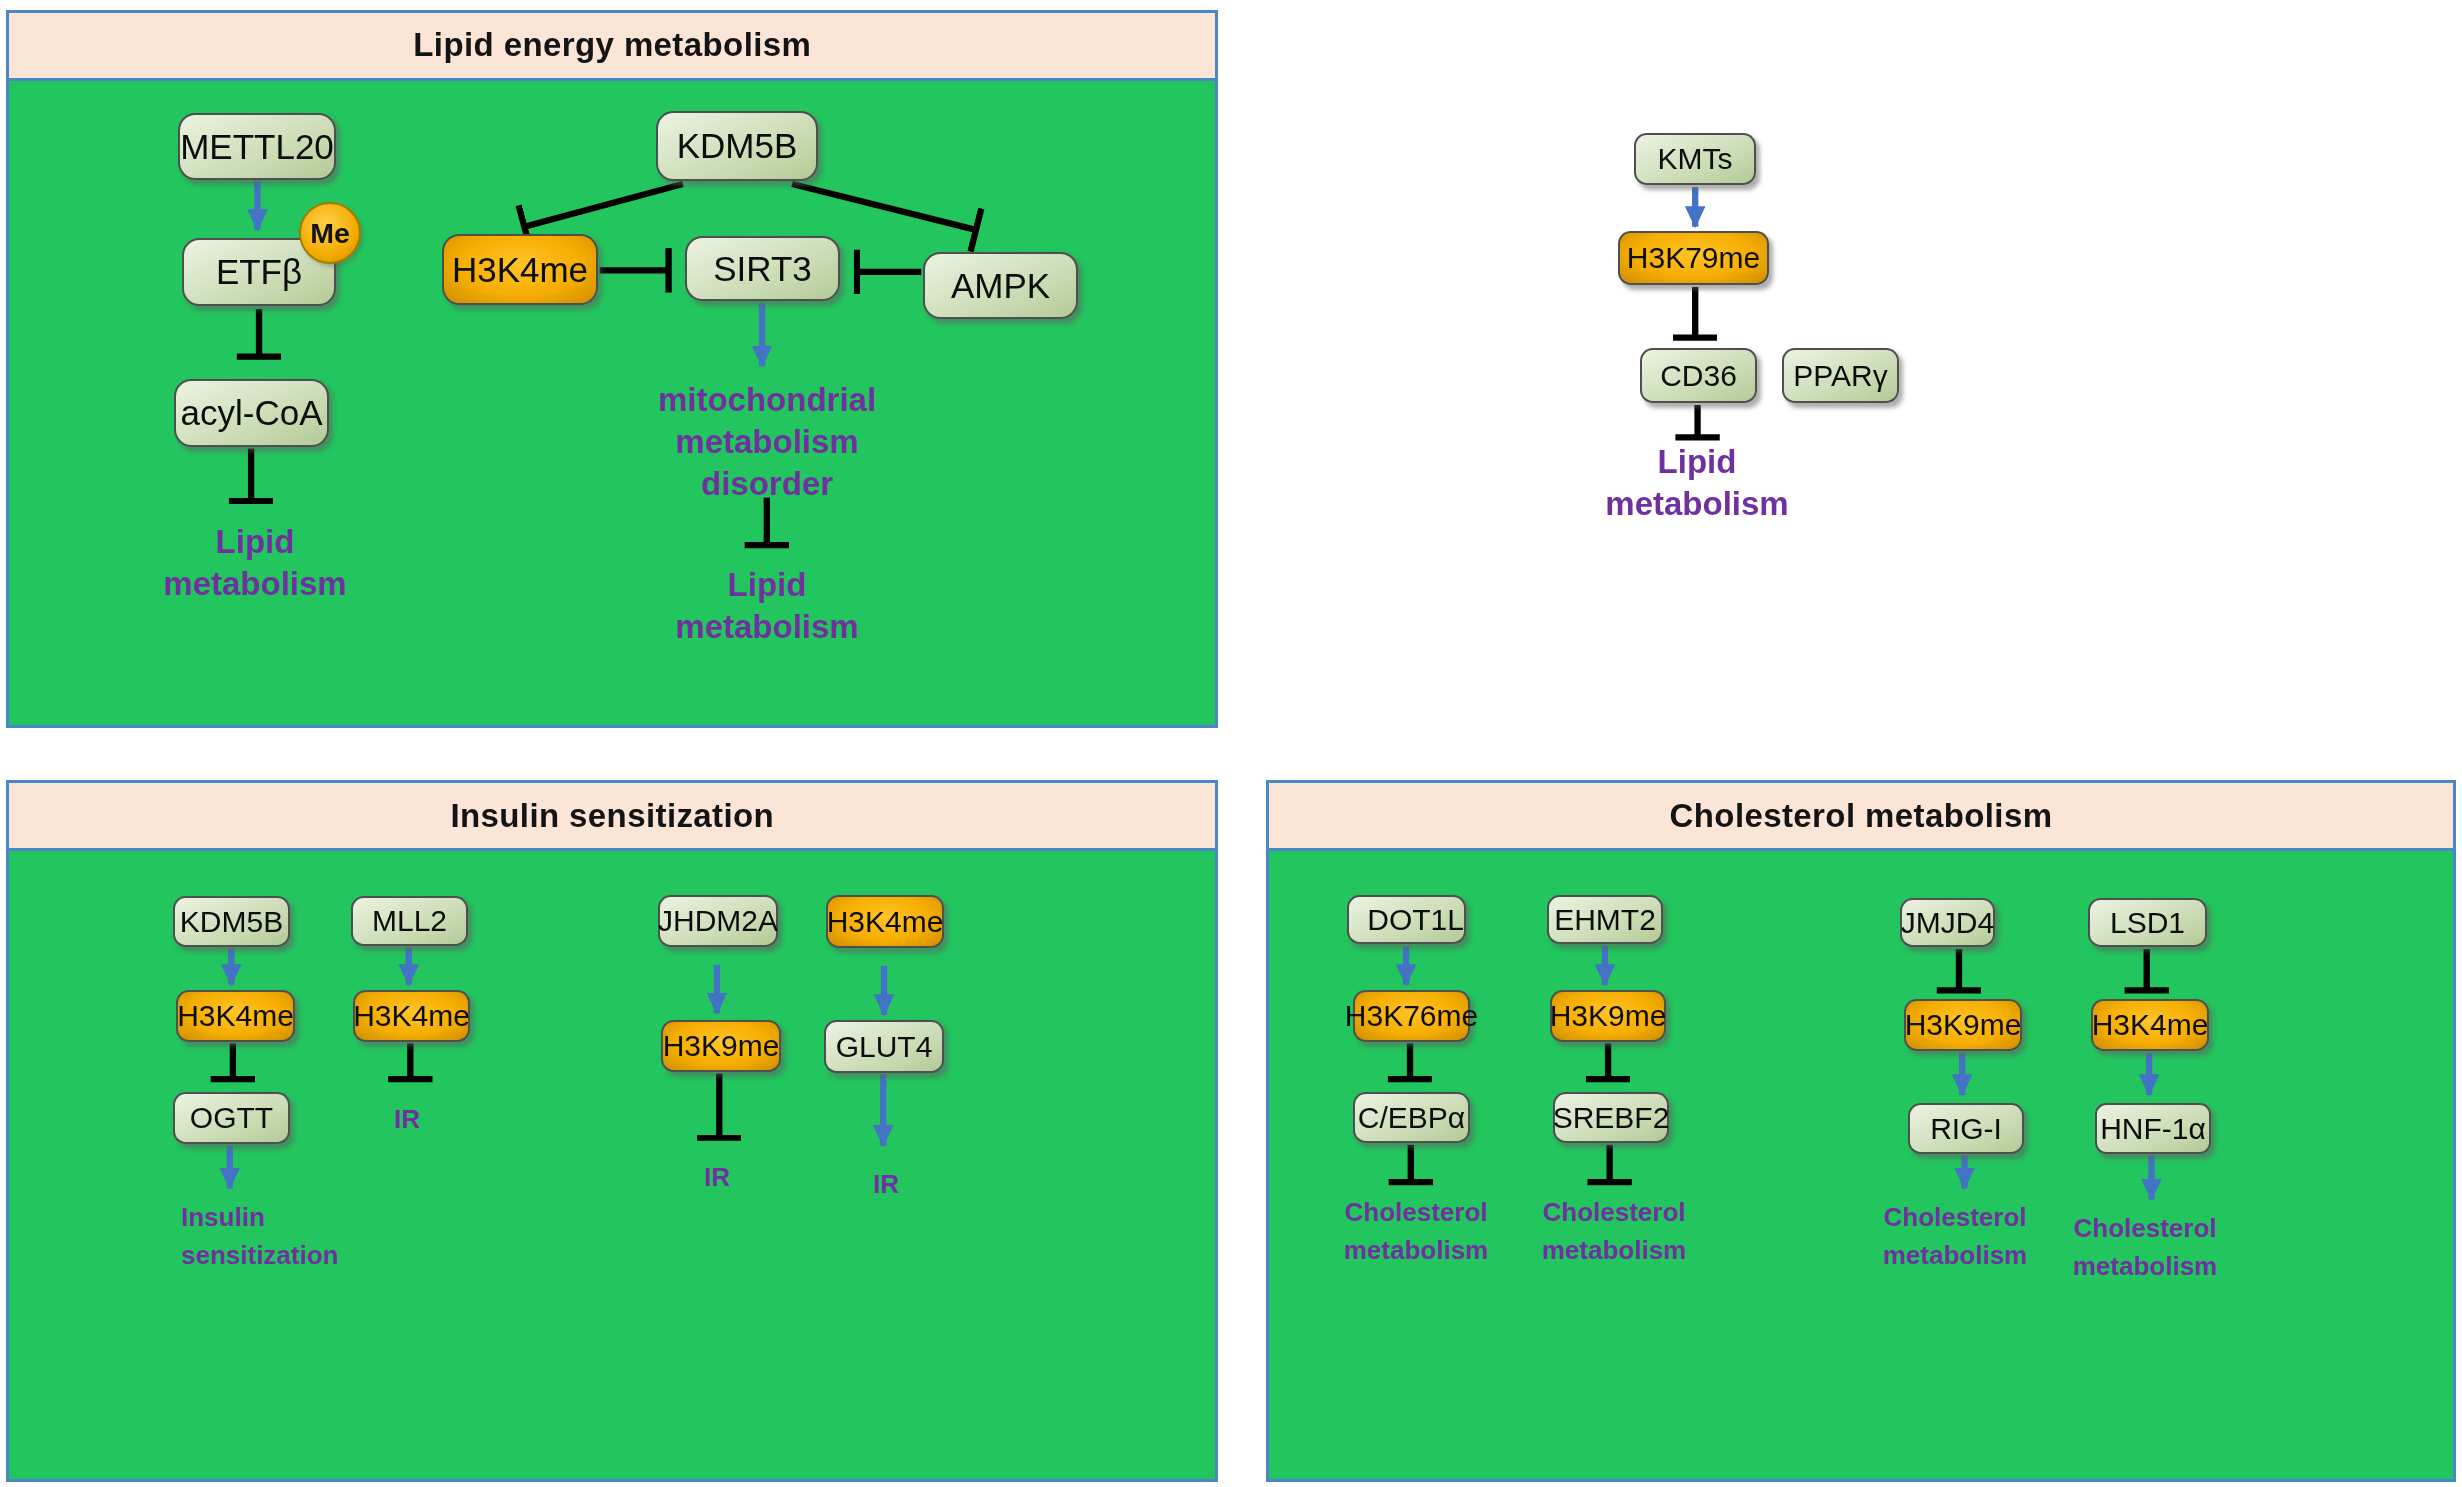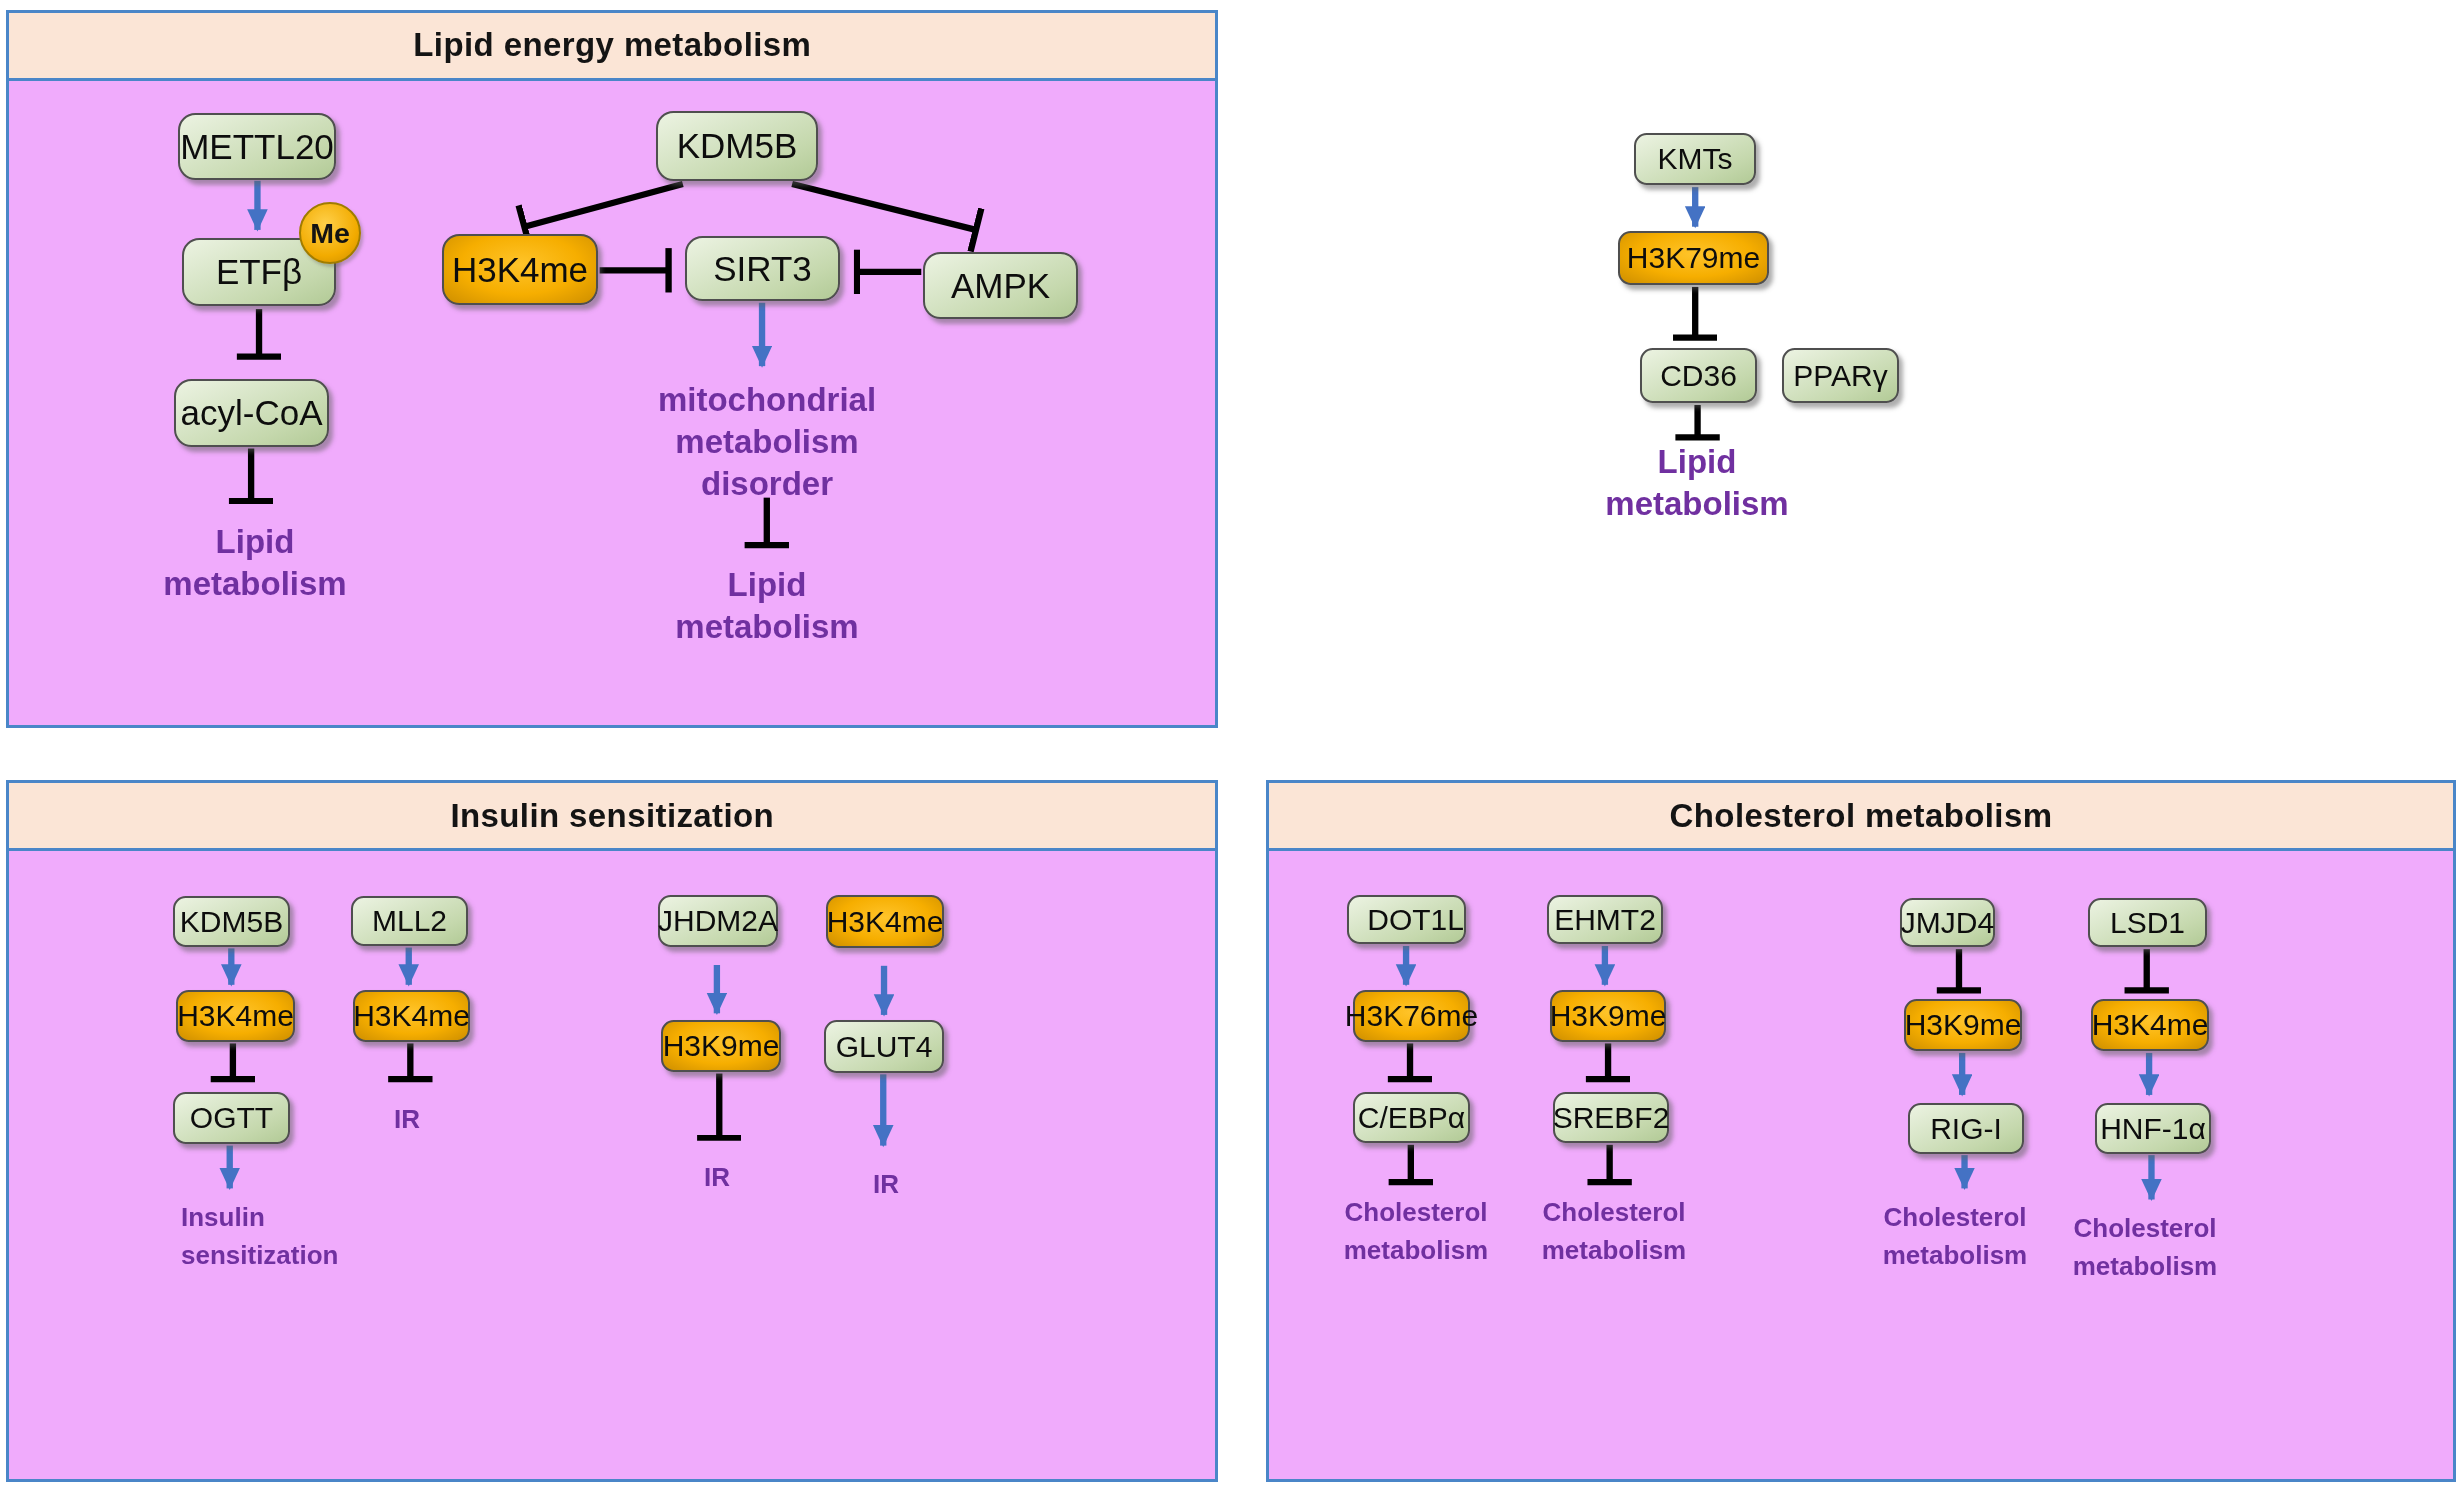--- a/index.html
+++ b/index.html
@@ -1,19 +1,19 @@
 <!DOCTYPE html>
 <html style="font-size:12.7px"><head>
 <meta charset="utf-8">
 <style>
   html,body{margin:0;padding:0;background:#ffffff;}
   #figure{position:relative;width:2462px;height:1488px;background:#ffffff;
           font-family:"Liberation Sans",sans-serif;overflow:hidden;}
   #edges-layer{position:absolute;left:0;top:0;z-index:1;pointer-events:none;}
-  .panel{position:absolute;border:3.2px solid #4a86c8;background:#f0abfc;box-sizing:border-box;z-index:0;text-align:right;}
+  .panel{position:absolute;border:3.2px solid #4a86c8;background:#22c55e;box-sizing:border-box;z-index:0;text-align:right;}
   .panel-header{position:absolute;left:0;top:0;right:0;height:65px;background:#fbe5d6;
                 border-bottom:3.2px solid #4a86c8;display:flex;align-items:center;justify-content:center;}
   .panel-title{font-size:33px;font-weight:bold;color:#141414;letter-spacing:0.4px;}
   .node{position:absolute;z-index:2;display:flex;align-items:center;justify-content:center;
         border:2.4px solid #4f4f4f;border-radius:17.4px;color:#0d0d0d;font-size:35px;box-sizing:border-box;
         box-shadow:4px 4.8px 4px rgba(95,95,95,0.5);}
   .node.sm{font-size:30px;border-radius:12.7px;}
   .node.green{background:linear-gradient(155deg,#ecf3e2 0%,#d6e4c5 40%,#c5d8ad 72%,#b2ca96 100%);}
   .node.orange{background:radial-gradient(ellipse at 50% 42%,#ffc42a 0%,#f6ae00 55%,#cd8e00 100%);}
   .badge{position:absolute;z-index:3;border-radius:50%;display:flex;align-items:center;justify-content:center;
@@ -205,21 +205,21 @@
     </div>
     <div class="node green sm" style="left: 1908px; top: 1103px; width: 116px; height: 51px;">
       <span>RIG-I</span>
     </div>
     <div class="node green sm" style="left: 2088px; top: 898px; width: 119px; height: 49px;">
       <span>LSD1</span>
     </div>
     <div class="node orange sm" style="left: 2091px; top: 999px; width: 118px; height: 52px;">
       <span>H3K4me</span>
     </div>
-    <div class="node green sm" style="left: 2095px; top: 1103px; width: 116px; height: 51px;">
+    <div class="node green sm" style="left: 2095px; top: 1103px; width: 116px; height: 51px; border-radius: 11px;">
       <span>HNF-1α</span>
     </div>
     <div class="ptext center sm" style="left: 1416px; top: 1193px;">
       <div>Cholesterol</div>
       <div>metabolism</div>
     </div>
     <div class="ptext center sm" style="left: 1614px; top: 1193px;">
       <div>Cholesterol</div>
       <div>metabolism</div>
     </div>

